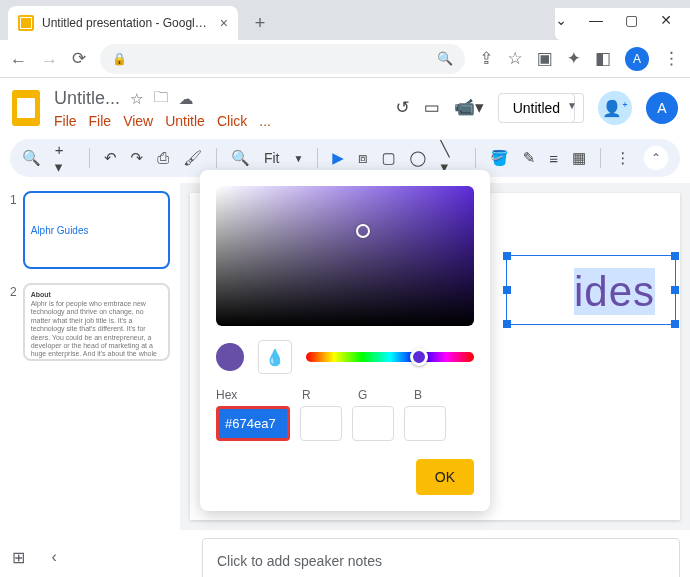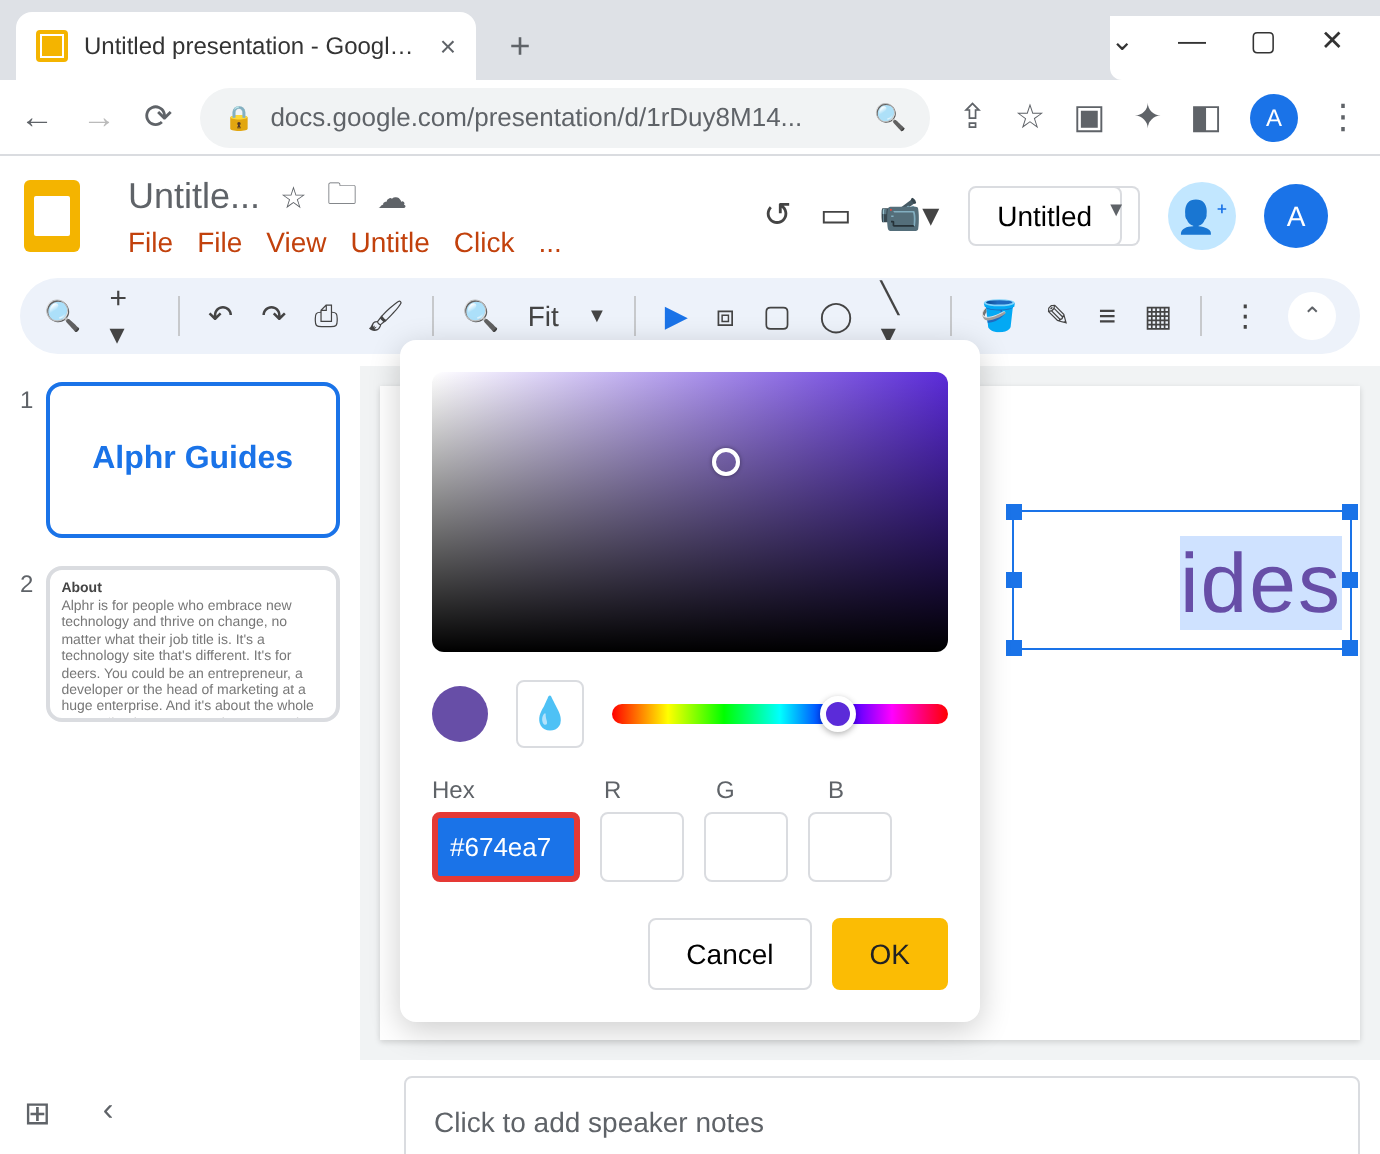--- a/index.html
+++ b/index.html
@@ -16,21 +16,21 @@
 .winctrl span { font-size:14px; }
 
 
 .urlbar { height:38px; display:flex; align-items:center; padding:0 10px; gap:14px; border-bottom:1px solid #dadce0; background:#fff; }
 .urlbar .navicn { color:#5f6368; font-size:17px; }
 .urlfield { flex:1; background:#f1f3f4; border-radius:18px; height:30px; display:flex; align-items:center; padding:0 12px; gap:8px; font-size:13px; color:#5f6368; }
 .urlfield .lock { font-size:12px; }
 .avatar { width:24px; height:24px; border-radius:50%; background:#1a73e8; color:#fff; display:flex; align-items:center; justify-content:center; font-size:12px; font-weight:500; }
 
 
-.sheader { display:flex; align-items:center; padding:8px 26px 4px 12px; gap:24px;text-align:right; }
+.sheader { display:flex; align-items:center; padding:8px 12px 4px 12px; gap:14px;text-align:right; }
 .slogo { width:28px; height:36px; background:#f4b400; border-radius:3px; position:relative; }
 .slogo::after { content:''; position:absolute; inset:8px 5px; background:#fff; border-radius:1px; }
 .doctitle { display:flex; flex-direction:column; gap:2px; }
 .doctitle .tline { display:flex; align-items:center; gap:10px; }
 .doctitle .dtitle { font-size:18px; color:#5f6368; }
 .doctitle .hdic { color:#5f6368; font-size:15px; }
 .menus { display:flex; gap:12px; font-size:14px; color:#c2410c; }
 .hdrright { margin-left:auto; display:flex; align-items:center; gap:14px; }
 .hdrright .hicn { color:#444; font-size:17px; }
 .slideshow-btn { border:1px solid #dadce0; border-radius:4px; padding:6px 14px; font-size:14px; display:flex; align-items:center; gap:6px; }
@@ -44,29 +44,29 @@
 .toolbar .ticn { display:flex; align-items:center; }
 .toolbar .fit { font-size:14px; }
 .toolbar .chev { margin-left:auto; background:#fff; border-radius:50%; width:24px; height:24px; display:flex; align-items:center; justify-content:center; font-size:12px; color:#5f6368; }
 
 
 .content { display:flex; height:calc(577px - 40px - 38px - 54px - 50px - 48px); }
 .thumbs { width:180px; padding:8px 10px; display:flex; flex-direction:column; gap:14px; }
 .thumb-wrap { display:flex; gap:6px; }
 .thumb-num { font-size:12px; color:#5f6368; padding-top:2px; }
 .thumb { flex:1; border:2px solid #dadce0; border-radius:8px; height:78px; background:#fff; padding:6px; font-size:7px; color:#777; overflow:hidden; }
-.thumb.sel { border-color:#1a73e8; display:flex; align-items:center; justify-content:center; color:#1a73e8; font-size:16px; font-weight:700; }
+.thumb.sel { border-color:#1a73e8; display:flex; align-items:center; color:#1a73e8; font-size:10px; font-weight:400; }
 .thumb .th-title { font-weight:bold; color:#444; font-size:7px; margin-bottom:2px; }
 .canvas { flex:1; background:#f1f3f4; position:relative; }
 .slide { position:absolute; left:10px; top:10px; right:10px; bottom:10px; background:#fff; box-shadow:0 1px 3px rgba(0,0,0,.15); }
 .selbox { position:absolute; right:14px; top:72px; width:170px; height:70px; border:1px solid #1a73e8; }
 .selbox .h { position:absolute; width:8px; height:8px; background:#1a73e8; }
 .selbox .h1{top:-4px;left:-4px}.selbox .h2{top:-4px;right:-4px}.selbox .h3{bottom:-4px;left:-4px}.selbox .h4{bottom:-4px;right:-4px}
 .selbox .h5{top:50%;right:-4px;margin-top:-4px}.selbox .h6{top:50%;left:-4px;margin-top:-4px}
-.seltext { position:absolute; right:19px; top:85px; font-size:42px; color:#674ea7; letter-spacing:1px; }
+.seltext { position:absolute; right:35px; top:85px; font-size:42px; color:#674ea7; letter-spacing:1px; }
 .seltext .hl { background:#cfe2ff; }
 
 
 .notes { margin:8px 10px 10px 202px; background:#fff; border:1px solid #dadce0; border-radius:4px; padding:14px; font-size:14px; color:#5f6368; }
 .btmbar { position:absolute; bottom:10px; left:12px; display:flex; gap:26px; color:#5f6368; font-size:16px; }
 
 
 .popover { position:absolute; left:200px; top:170px; width:290px; background:#fff; border-radius:8px; box-shadow:0 4px 16px rgba(0,0,0,.2); padding:16px; z-index:100; }
 .gradient { width:100%; height:140px; border-radius:6px; position:relative; background:linear-gradient(to bottom, transparent, #000), linear-gradient(to right, #fff, #5b2bd9); }
 .gradient .gpick { position:absolute; top:38px; left:140px; width:14px; height:14px; border:2px solid #fff; border-radius:50%; box-shadow:0 0 2px rgba(0,0,0,.4); }
@@ -101,21 +101,20 @@
     <span>✕</span>
   </div>
 </div>
 
 <div class="urlbar">
   <span class="navicn">←</span>
   <span class="navicn" style="color:#bbb">→</span>
   <span class="navicn">⟳</span>
   <div class="urlfield">
     <span class="lock">🔒</span>
-    <span>docs.google.com/presentation/d/1rDuy8M14...</span>
     <span style="margin-left:auto">🔍</span>
   </div>
   <span class="navicn">⇪</span>
   <span class="navicn">☆</span>
   <span class="navicn">▣</span>
   <span class="navicn">✦</span>
   <span class="navicn">◧</span>
   <div class="avatar">A</div>
   <span class="navicn">⋮</span>
 </div>
@@ -234,16 +233,15 @@
     <span class="lg">G</span>
     <span class="lb">B</span>
   </div>
   <div class="inputs">
     <input class="hexin" value="#674ea7" style="">
     <input class="numin" value="103" style="">
     <input class="numin" value="78" style="">
     <input class="numin" value="167" style="">
   </div>
   <div class="btns">
-    <button class="btn">Cancel</button>
     <button class="btn ok">OK</button>
   </div>
 </div>
 
 </body></html>

